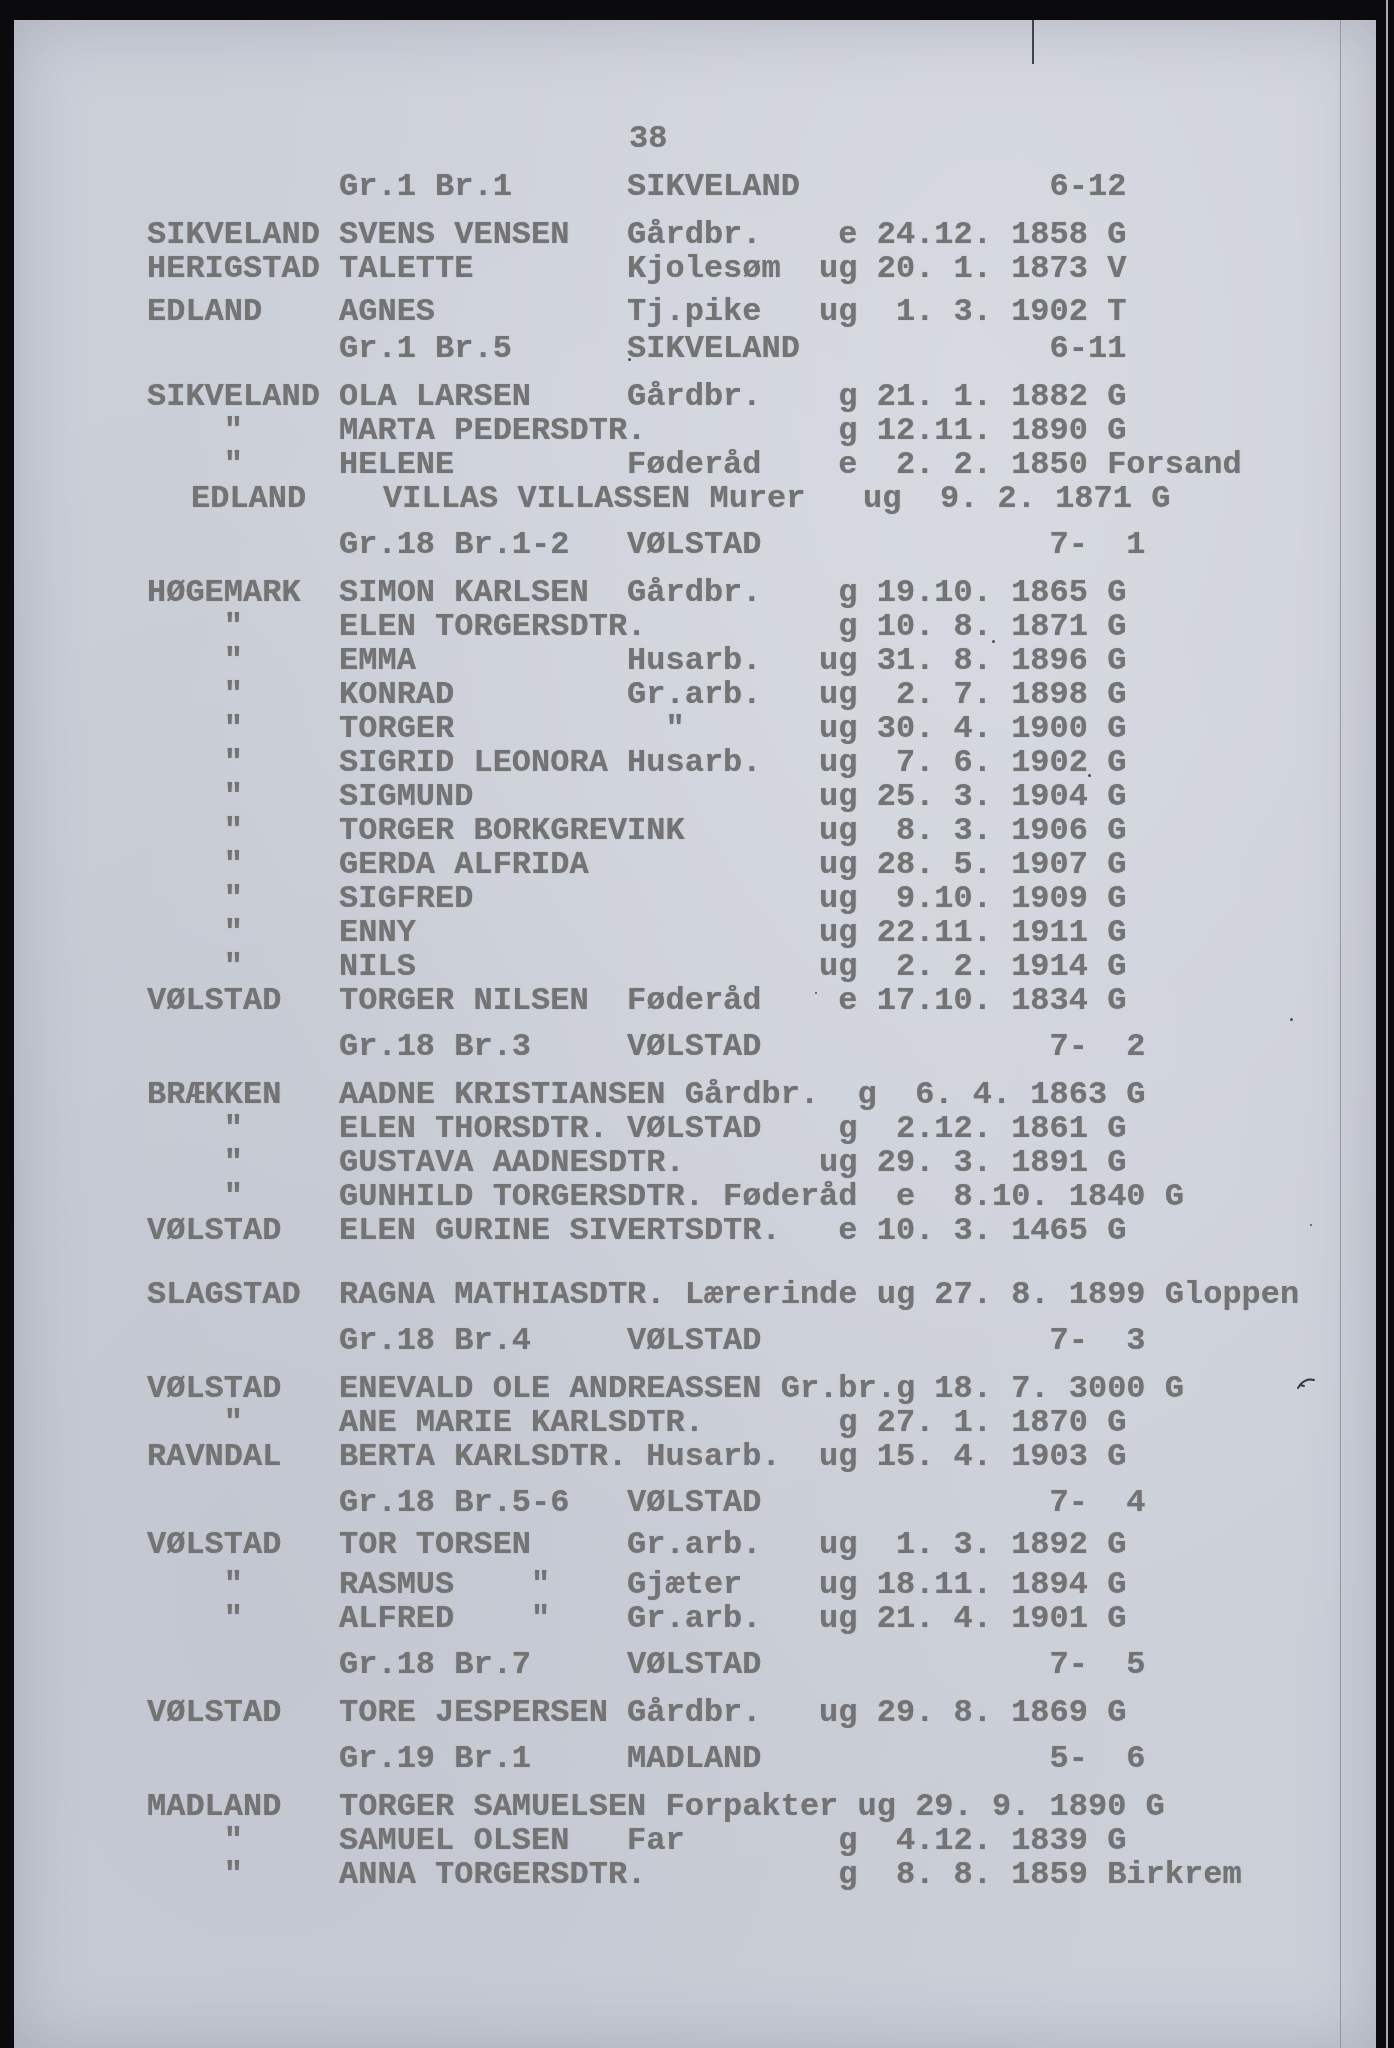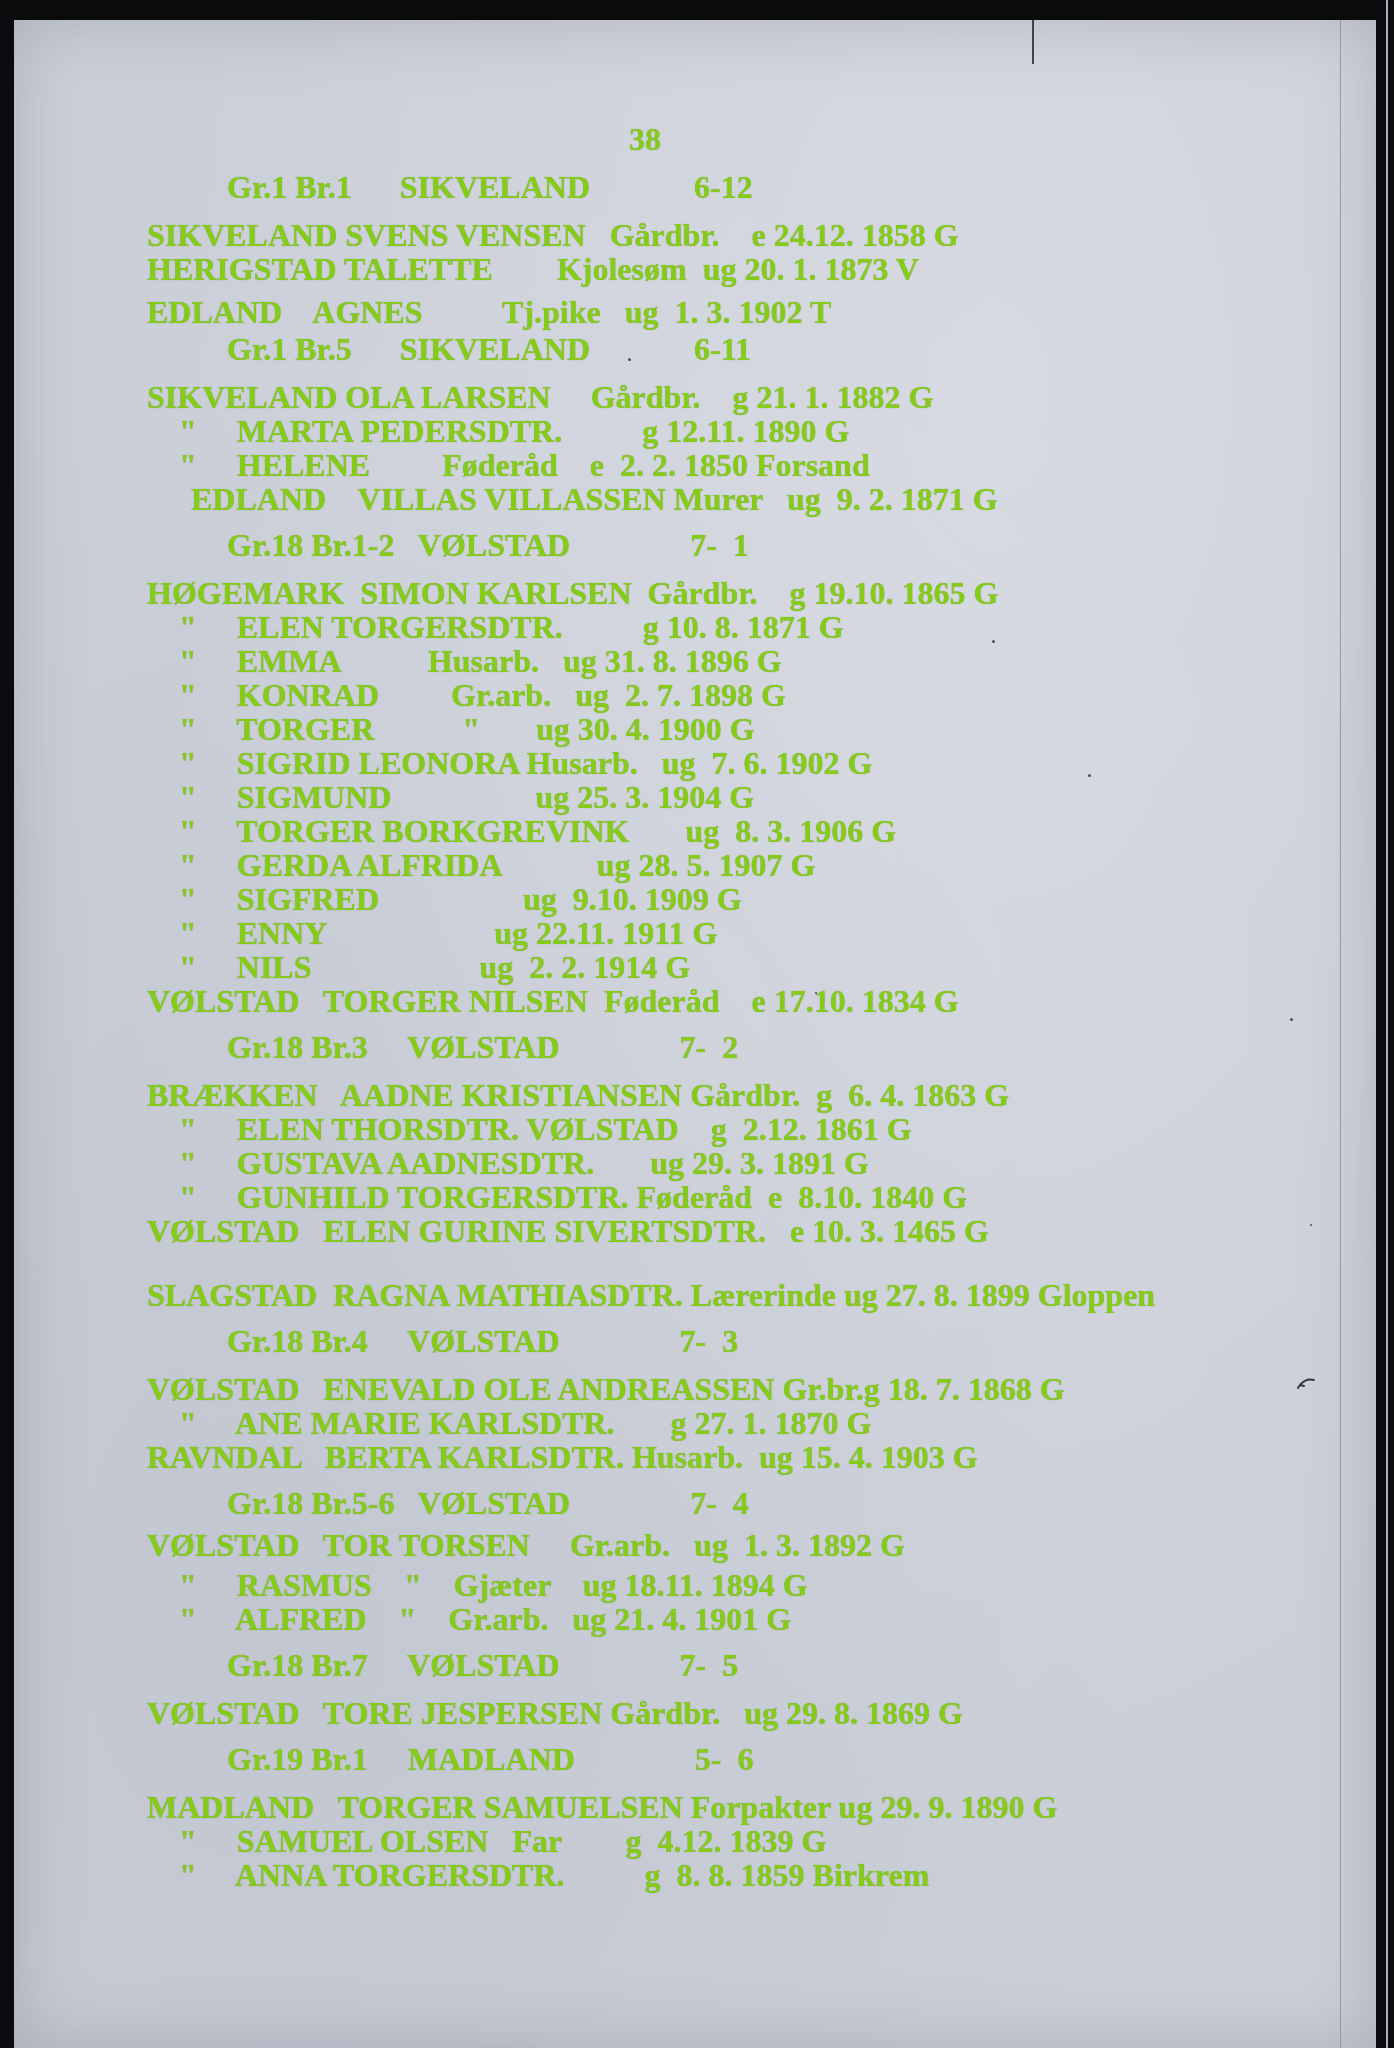--- a/index.html
+++ b/index.html
@@ -17,23 +17,23 @@
       radial-gradient(ellipse at 18% 78%, rgba(148,154,168,.16), transparent 55%),
       radial-gradient(ellipse at 50% 50%, rgba(255,255,255,.06), transparent 70%);
     box-shadow: inset 0 0 70px rgba(88,94,110,.28);
   }
   .right-band{position:absolute;right:0;top:0;width:18px;height:2048px;background:#0b0b0d;}
   .right-hairline{position:absolute;left:1386px;top:0;width:2px;height:2048px;background:#c6cad3;opacity:.85;}
   .page-edge-line{position:absolute;left:1340px;top:20px;width:1px;height:2028px;background:#878c98;opacity:.8;}
   .scan-mark-top{position:absolute;left:1032px;top:20px;width:2px;height:44px;background:#3f434c;}
   .line{
     position:absolute;white-space:pre;
-    font-family:Liberation Serif, serif;
+    font-family:Liberation Mono, monospace;
     font-size:32px;line-height:34px;font-weight:700;
-    color:#84cc16;
+    color:#737373;
     text-shadow:0 0 1px rgba(36,38,43,.38);
     letter-spacing:0;
   }
   .speck{position:absolute;background:#4a4e57;border-radius:50%;}
   .pen-mark{position:absolute;left:1296px;top:1376px;width:20px;height:18px;}
 </style>
 </head>
 <body>
 
 <div class="paper"></div>
@@ -79,21 +79,21 @@
     <div class="line" style="left: 147px; top: 950px;">    "     NILS                     ug  2. 2. 1914 G</div>
     <div class="line" style="left: 147px; top: 984px;">VØLSTAD   TORGER NILSEN  Føderåd    e 17.10. 1834 G</div>
     <div class="line" style="left: 147px; top: 1030px;">          Gr.18 Br.3     VØLSTAD               7-  2</div>
     <div class="line" style="left: 147px; top: 1078px;">BRÆKKEN   AADNE KRISTIANSEN Gårdbr.  g  6. 4. 1863 G</div>
     <div class="line" style="left: 147px; top: 1112px;">    "     ELEN THORSDTR. VØLSTAD    g  2.12. 1861 G</div>
     <div class="line" style="left: 147px; top: 1146px;">    "     GUSTAVA AADNESDTR.       ug 29. 3. 1891 G</div>
     <div class="line" style="left: 147px; top: 1180px;">    "     GUNHILD TORGERSDTR. Føderåd  e  8.10. 1840 G</div>
     <div class="line" style="left: 147px; top: 1214px;">VØLSTAD   ELEN GURINE SIVERTSDTR.   e 10. 3. 1465 G</div>
     <div class="line" style="left: 147px; top: 1278px;">SLAGSTAD  RAGNA MATHIASDTR. Lærerinde ug 27. 8. 1899 Gloppen</div>
     <div class="line" style="left: 147px; top: 1324px;">          Gr.18 Br.4     VØLSTAD               7-  3</div>
-    <div class="line" style="left: 147px; top: 1372px;">VØLSTAD   ENEVALD OLE ANDREASSEN Gr.br.g 18. 7. 1868 G</div>
+    <div class="line" style="left: 147px; top: 1372px;">VØLSTAD   ENEVALD OLE ANDREASSEN Gr.br.g 18. 7. 3000 G</div>
     <div class="line" style="left: 147px; top: 1406px;">    "     ANE MARIE KARLSDTR.       g 27. 1. 1870 G</div>
     <div class="line" style="left: 147px; top: 1440px;">RAVNDAL   BERTA KARLSDTR. Husarb.  ug 15. 4. 1903 G</div>
     <div class="line" style="left: 147px; top: 1486px;">          Gr.18 Br.5-6   VØLSTAD               7-  4</div>
     <div class="line" style="left: 147px; top: 1528px;">VØLSTAD   TOR TORSEN     Gr.arb.   ug  1. 3. 1892 G</div>
     <div class="line" style="left: 147px; top: 1568px;">    "     RASMUS    "    Gjæter    ug 18.11. 1894 G</div>
     <div class="line" style="left: 147px; top: 1602px;">    "     ALFRED    "    Gr.arb.   ug 21. 4. 1901 G</div>
     <div class="line" style="left: 147px; top: 1648px;">          Gr.18 Br.7     VØLSTAD               7-  5</div>
     <div class="line" style="left: 147px; top: 1696px;">VØLSTAD   TORE JESPERSEN Gårdbr.   ug 29. 8. 1869 G</div>
     <div class="line" style="left: 147px; top: 1742px;">          Gr.19 Br.1     MADLAND               5-  6</div>
     <div class="line" style="left: 147px; top: 1790px;">MADLAND   TORGER SAMUELSEN Forpakter ug 29. 9. 1890 G</div>

